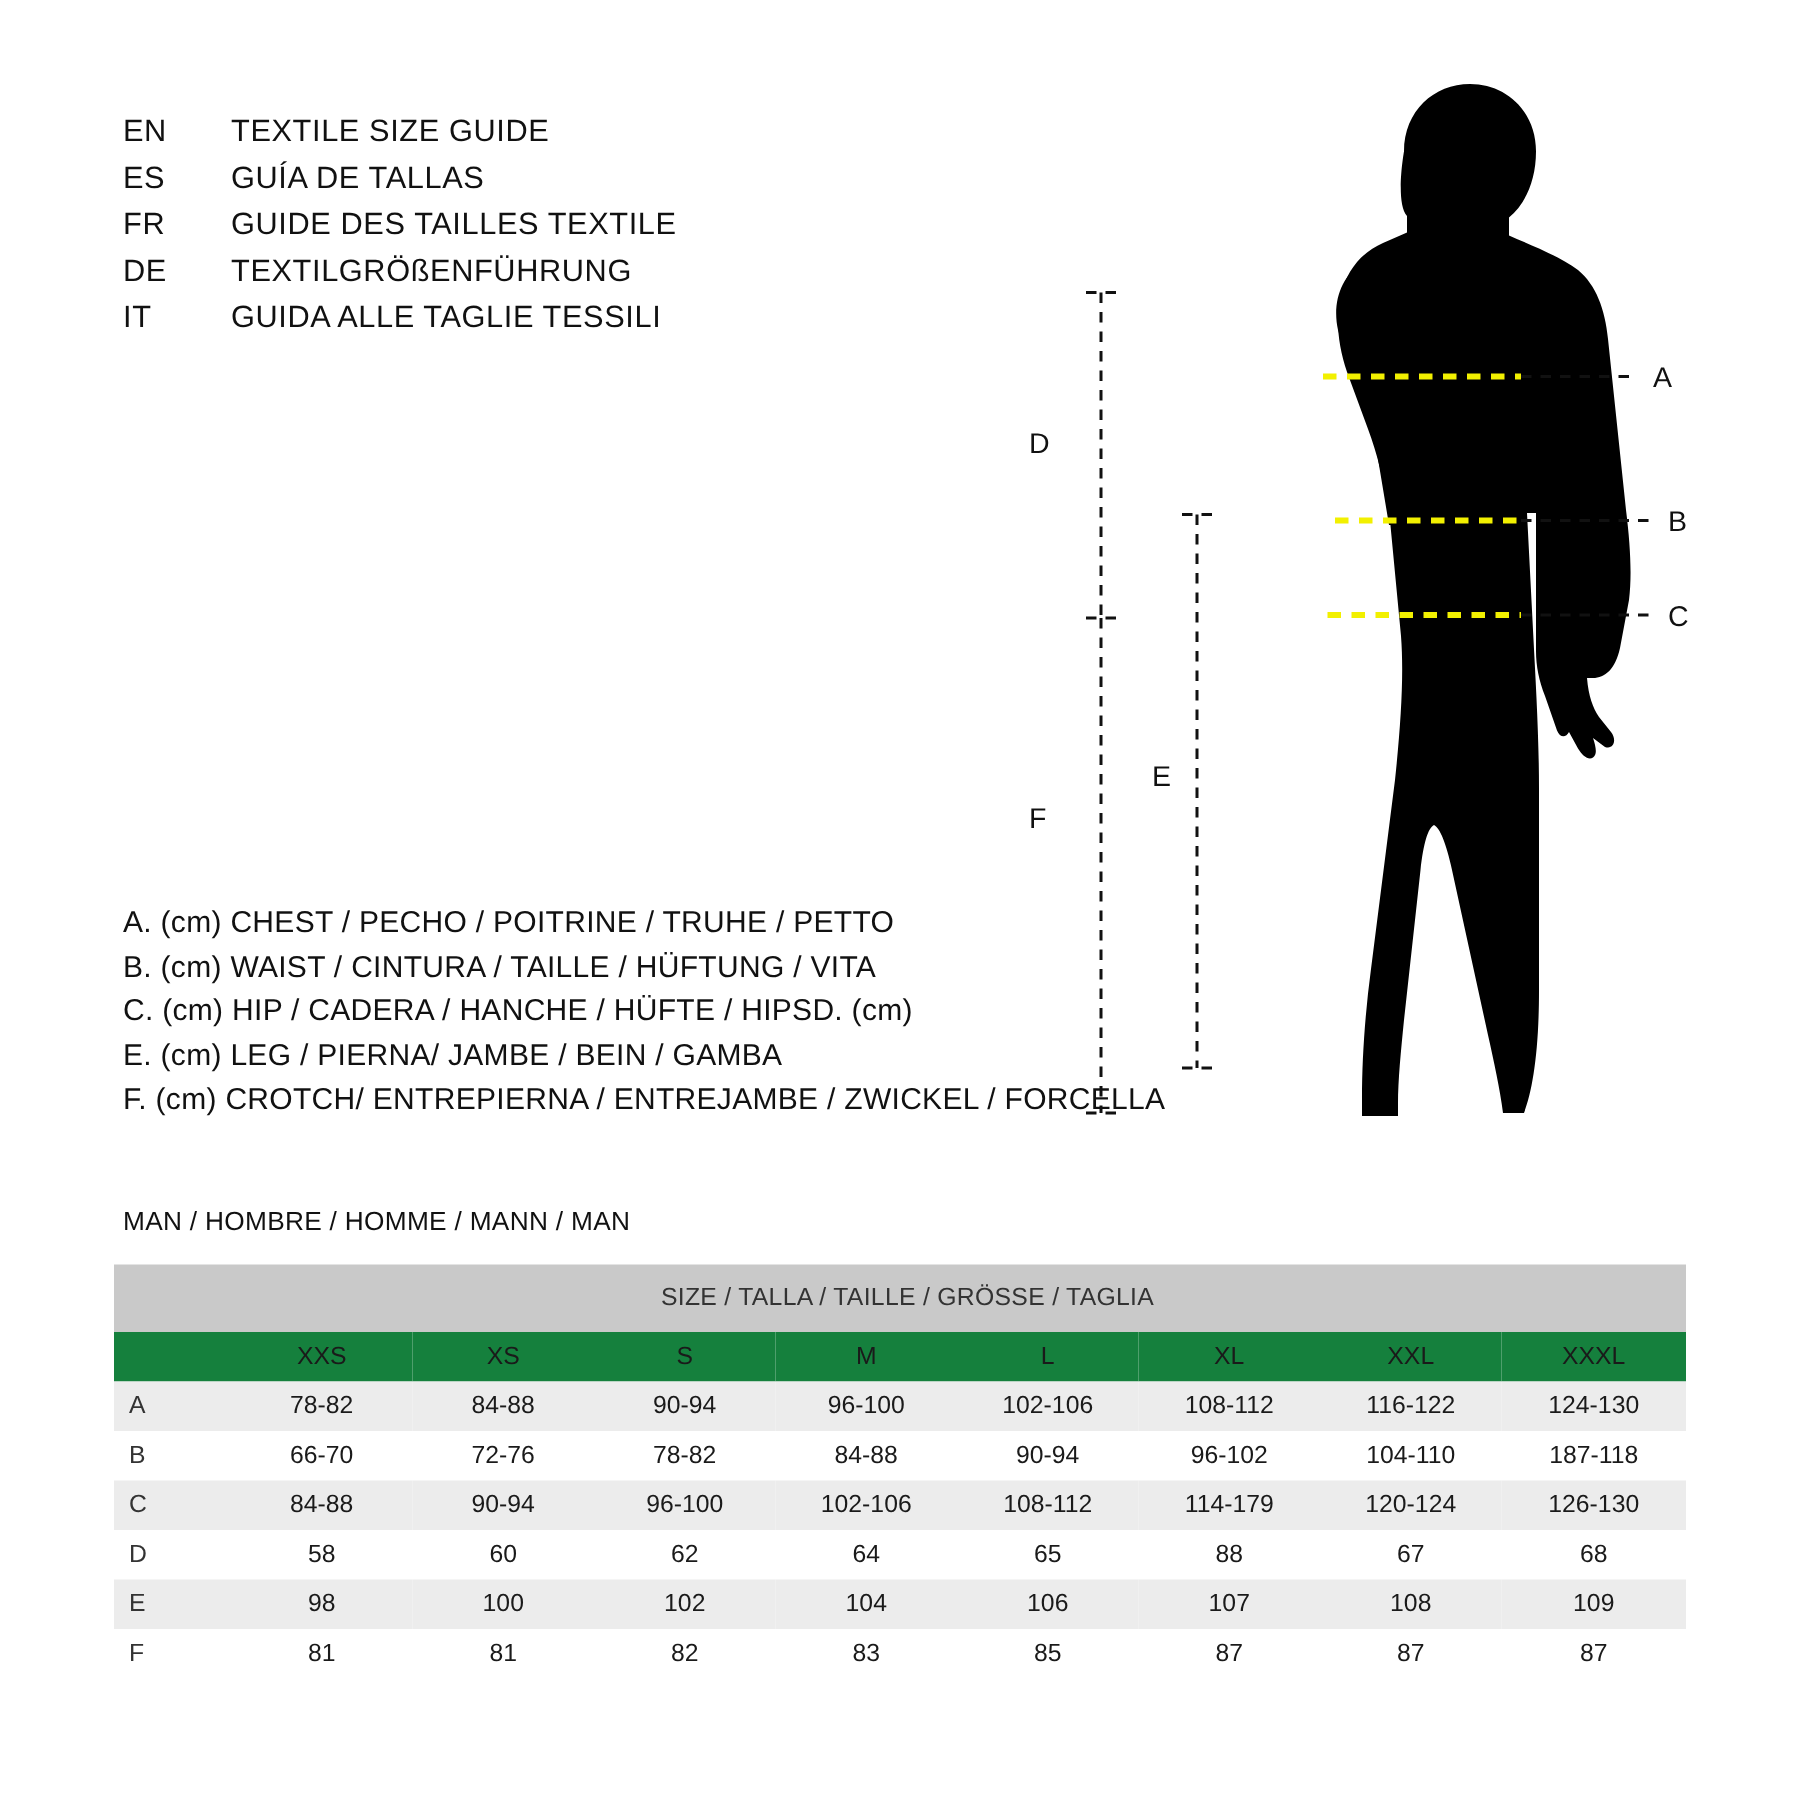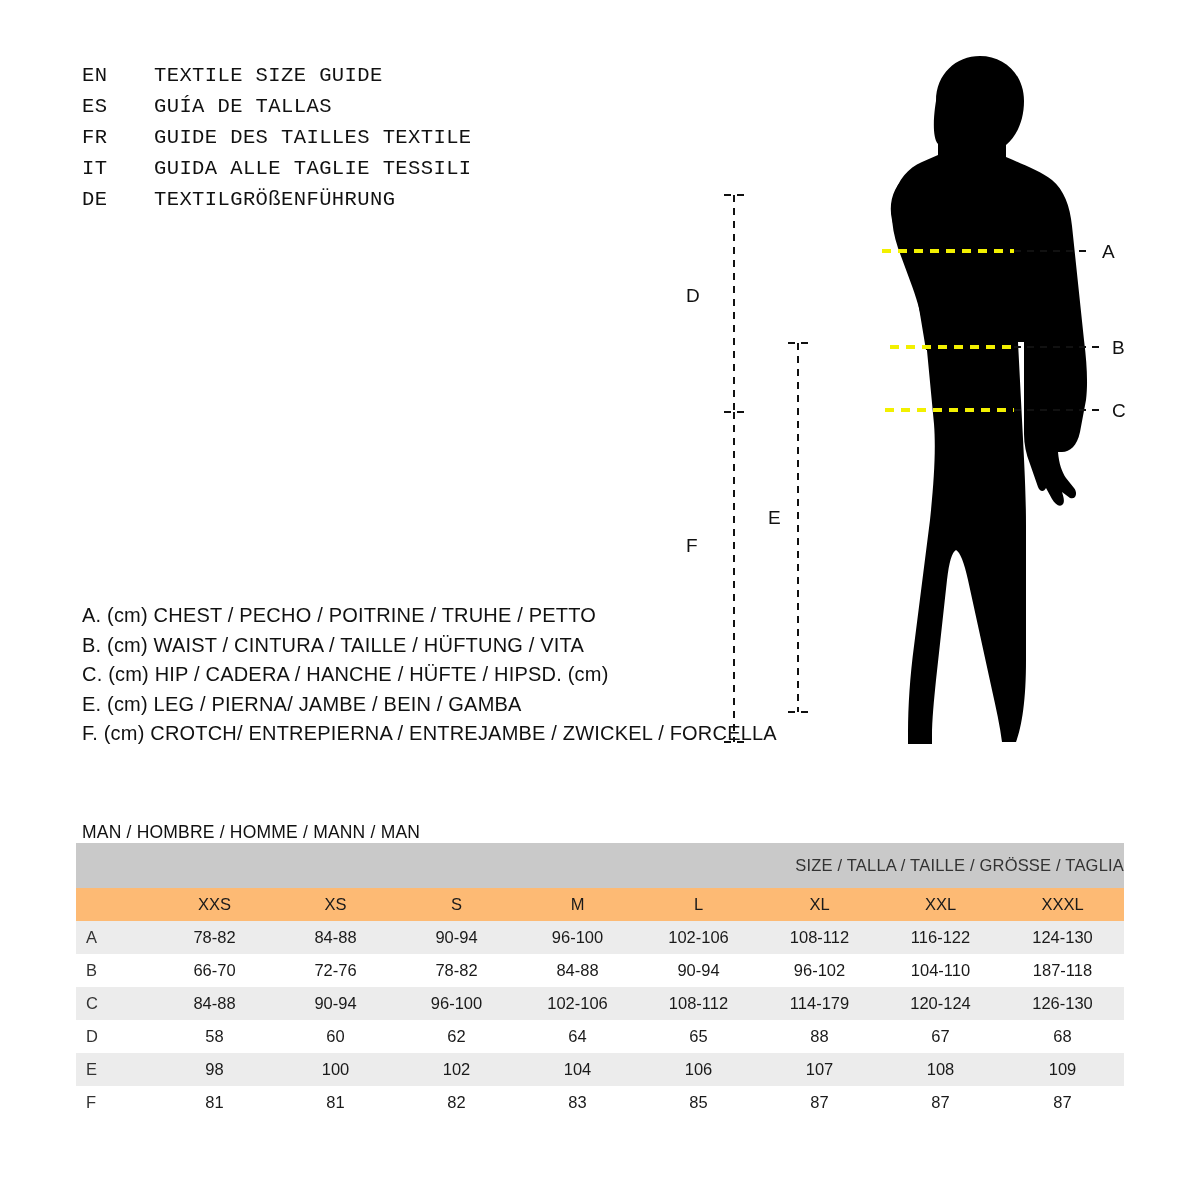--- a/index.html
+++ b/index.html
@@ -13,23 +13,22 @@
     position: relative;
     font-family: "Liberation Sans", sans-serif;
     color: #1a1a1a;
     overflow: hidden;
   }
 
   
   .title-block {
     position: absolute;
     left: 82px;
-    top: 64px;
+    top: 76px;
     width: 600px;
-    font-family: Liberation Mono, monospace;
   }
   .title-row {
     display: flex;
     align-items: baseline;
     height: 31px;
   }
   .title-lang {
     width: 72px;
     font-size: 20.5px;
     letter-spacing: 0.4px;
@@ -51,21 +50,21 @@
   .legend-row {
     font-size: 20px;
     line-height: 29.5px;
     letter-spacing: 0.2px;
     color: #111;
     white-space: nowrap;
   }
   .legend-gender {
     position: absolute;
     left: 82px;
-    top: 822px;
+    top: 804px;
     font-size: 17.5px;
     letter-spacing: 0.2px;
     color: #111;
     white-space: nowrap;
   }
 
   
   .size-table {
     position: absolute;
     left: 76px;
@@ -78,41 +77,41 @@
     padding: 0;
     height: 33px;
     font-size: 16.5px;
     font-weight: normal;
     color: #1a1a1a;
     text-align: center;
     vertical-align: middle;
   }
   .size-table .hdr-band td {
     background: #c9c9c9;
-    text-align: right;
+    text-align: center;
     padding-left: 10px;
     height: 45px;
     font-size: 16.5px;
     color: #333;
     letter-spacing: 0.2px;
   }
   .size-table .col-label {
     width: 78px;
     text-align: left;
     padding-left: 10px;
     color: #333;
   }
   .size-table tr.shade td {
     background: #ececec;
   }
   .size-table tr.plain td {
     background: #ffffff;
   }
   .size-table tr.cols td {
-    background: #fdba74;
+    background: #15803d;
   }
 
   
   .figure-area {
     position: absolute;
     left: 650px;
     top: 40px;
     width: 520px;
     height: 740px;
   }
@@ -135,26 +134,26 @@
   </div>
   <div class="title-row">
     <span class="title-lang">ES</span>
     <span class="title-text">GUÍA DE TALLAS</span>
   </div>
   <div class="title-row">
     <span class="title-lang">FR</span>
     <span class="title-text">GUIDE DES TAILLES TEXTILE</span>
   </div>
   <div class="title-row">
+    <span class="title-lang">DE</span>
+    <span class="title-text">TEXTILGRÖßENFÜHRUNG</span>
+  </div>
+  <div class="title-row">
     <span class="title-lang">IT</span>
     <span class="title-text">GUIDA ALLE TAGLIE TESSILI</span>
-  </div>
-  <div class="title-row">
-    <span class="title-lang">DE</span>
-    <span class="title-text">TEXTILGRÖßENFÜHRUNG</span>
   </div>
 </div>
 
 <div class="figure-area">
   <svg width="520" height="740" viewBox="0 0 520 740" xmlns="http://www.w3.org/2000/svg">
 
     <g>
       <path fill="#000000" d="
         M 286 61
         C 286 34, 306 16, 330 16

